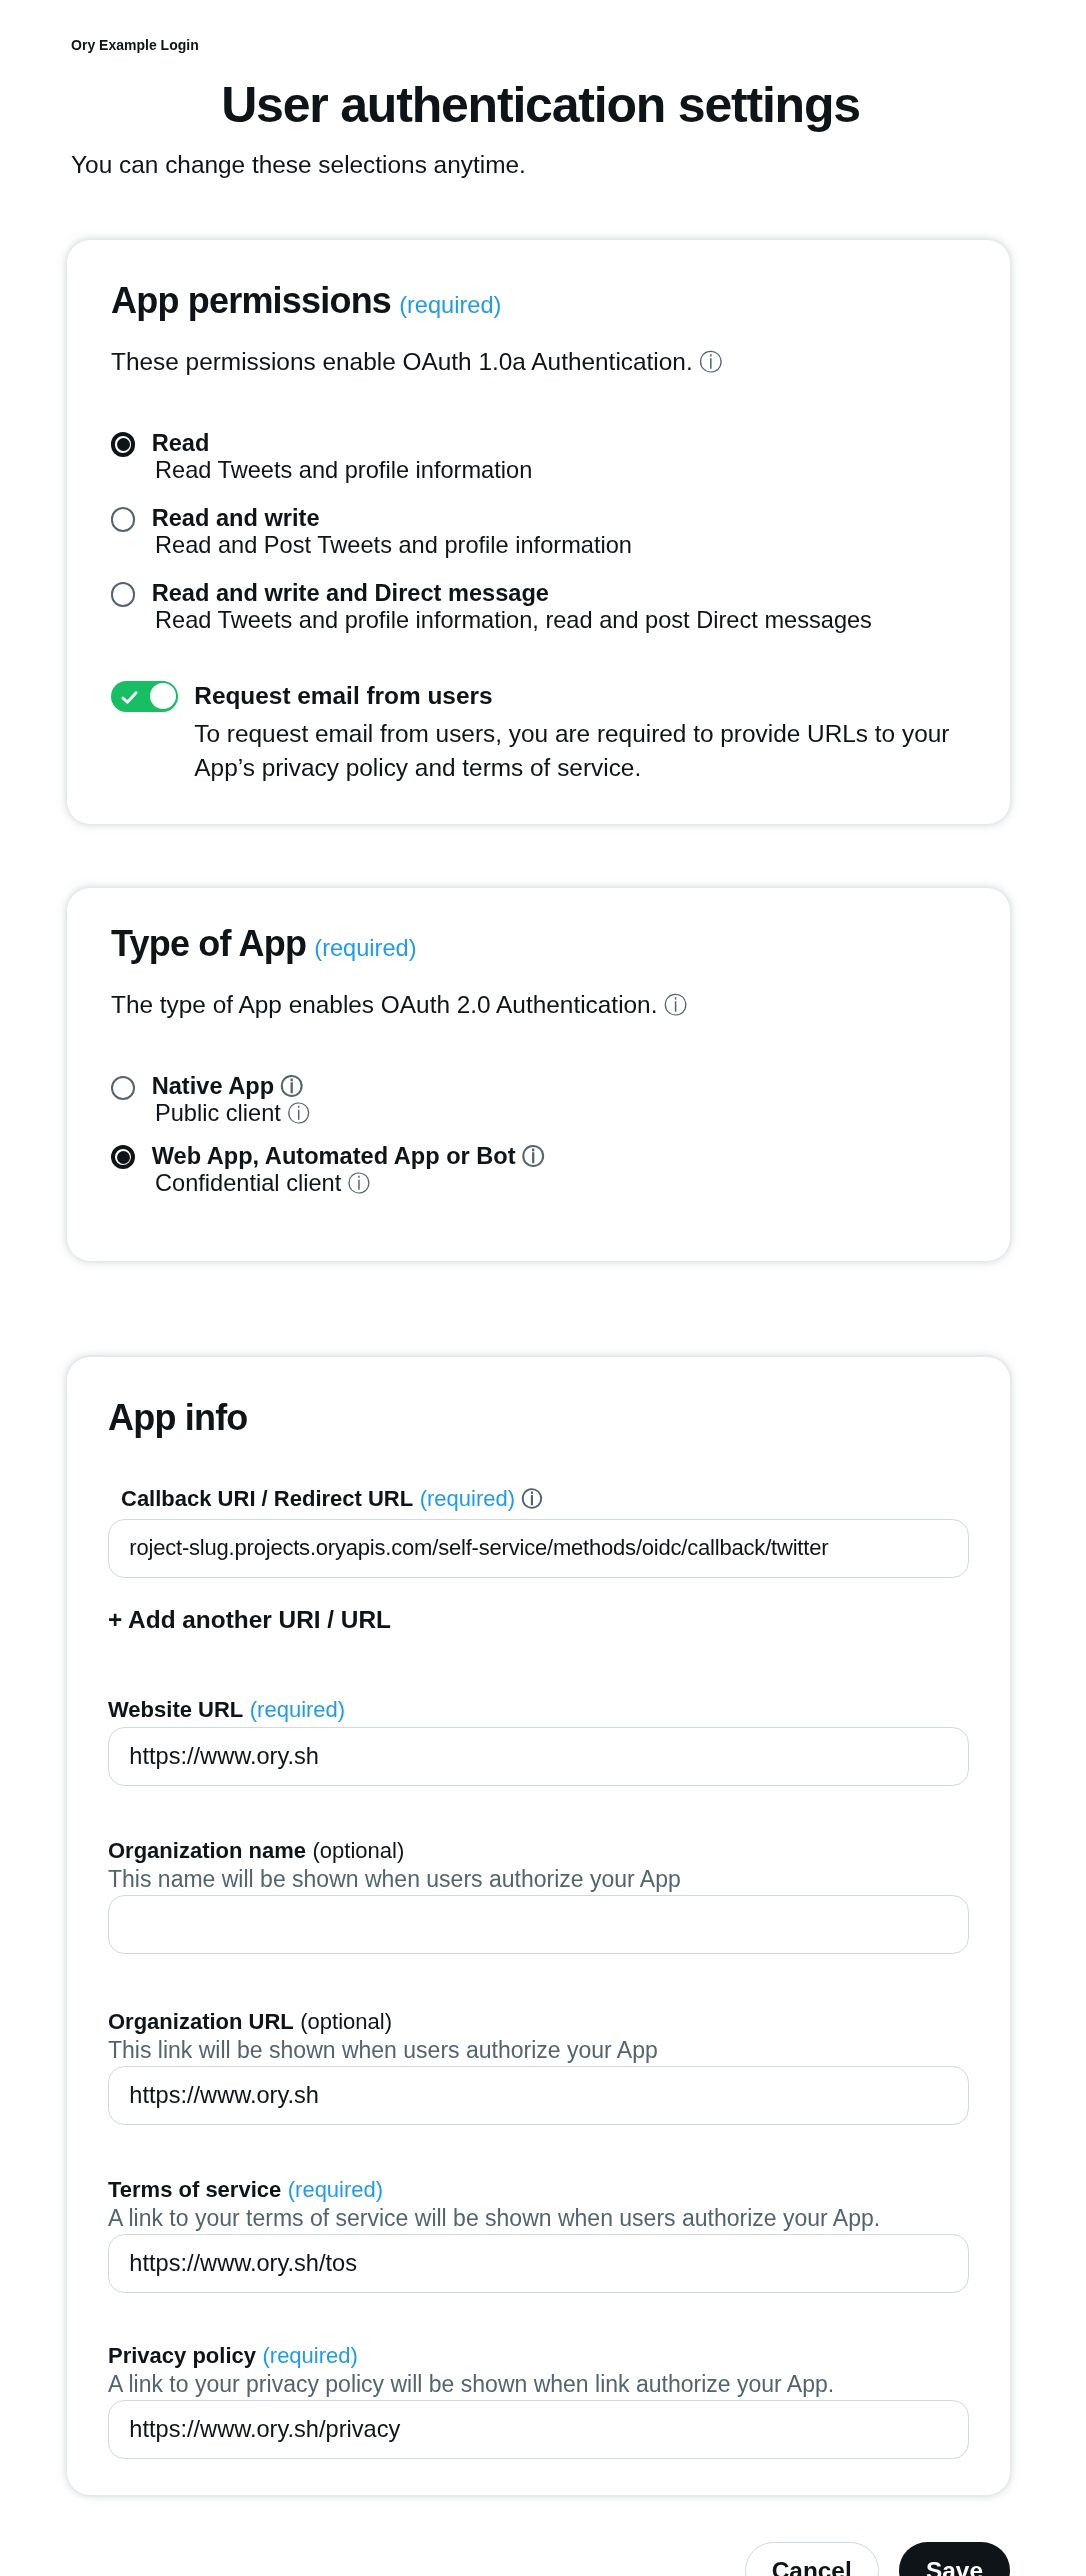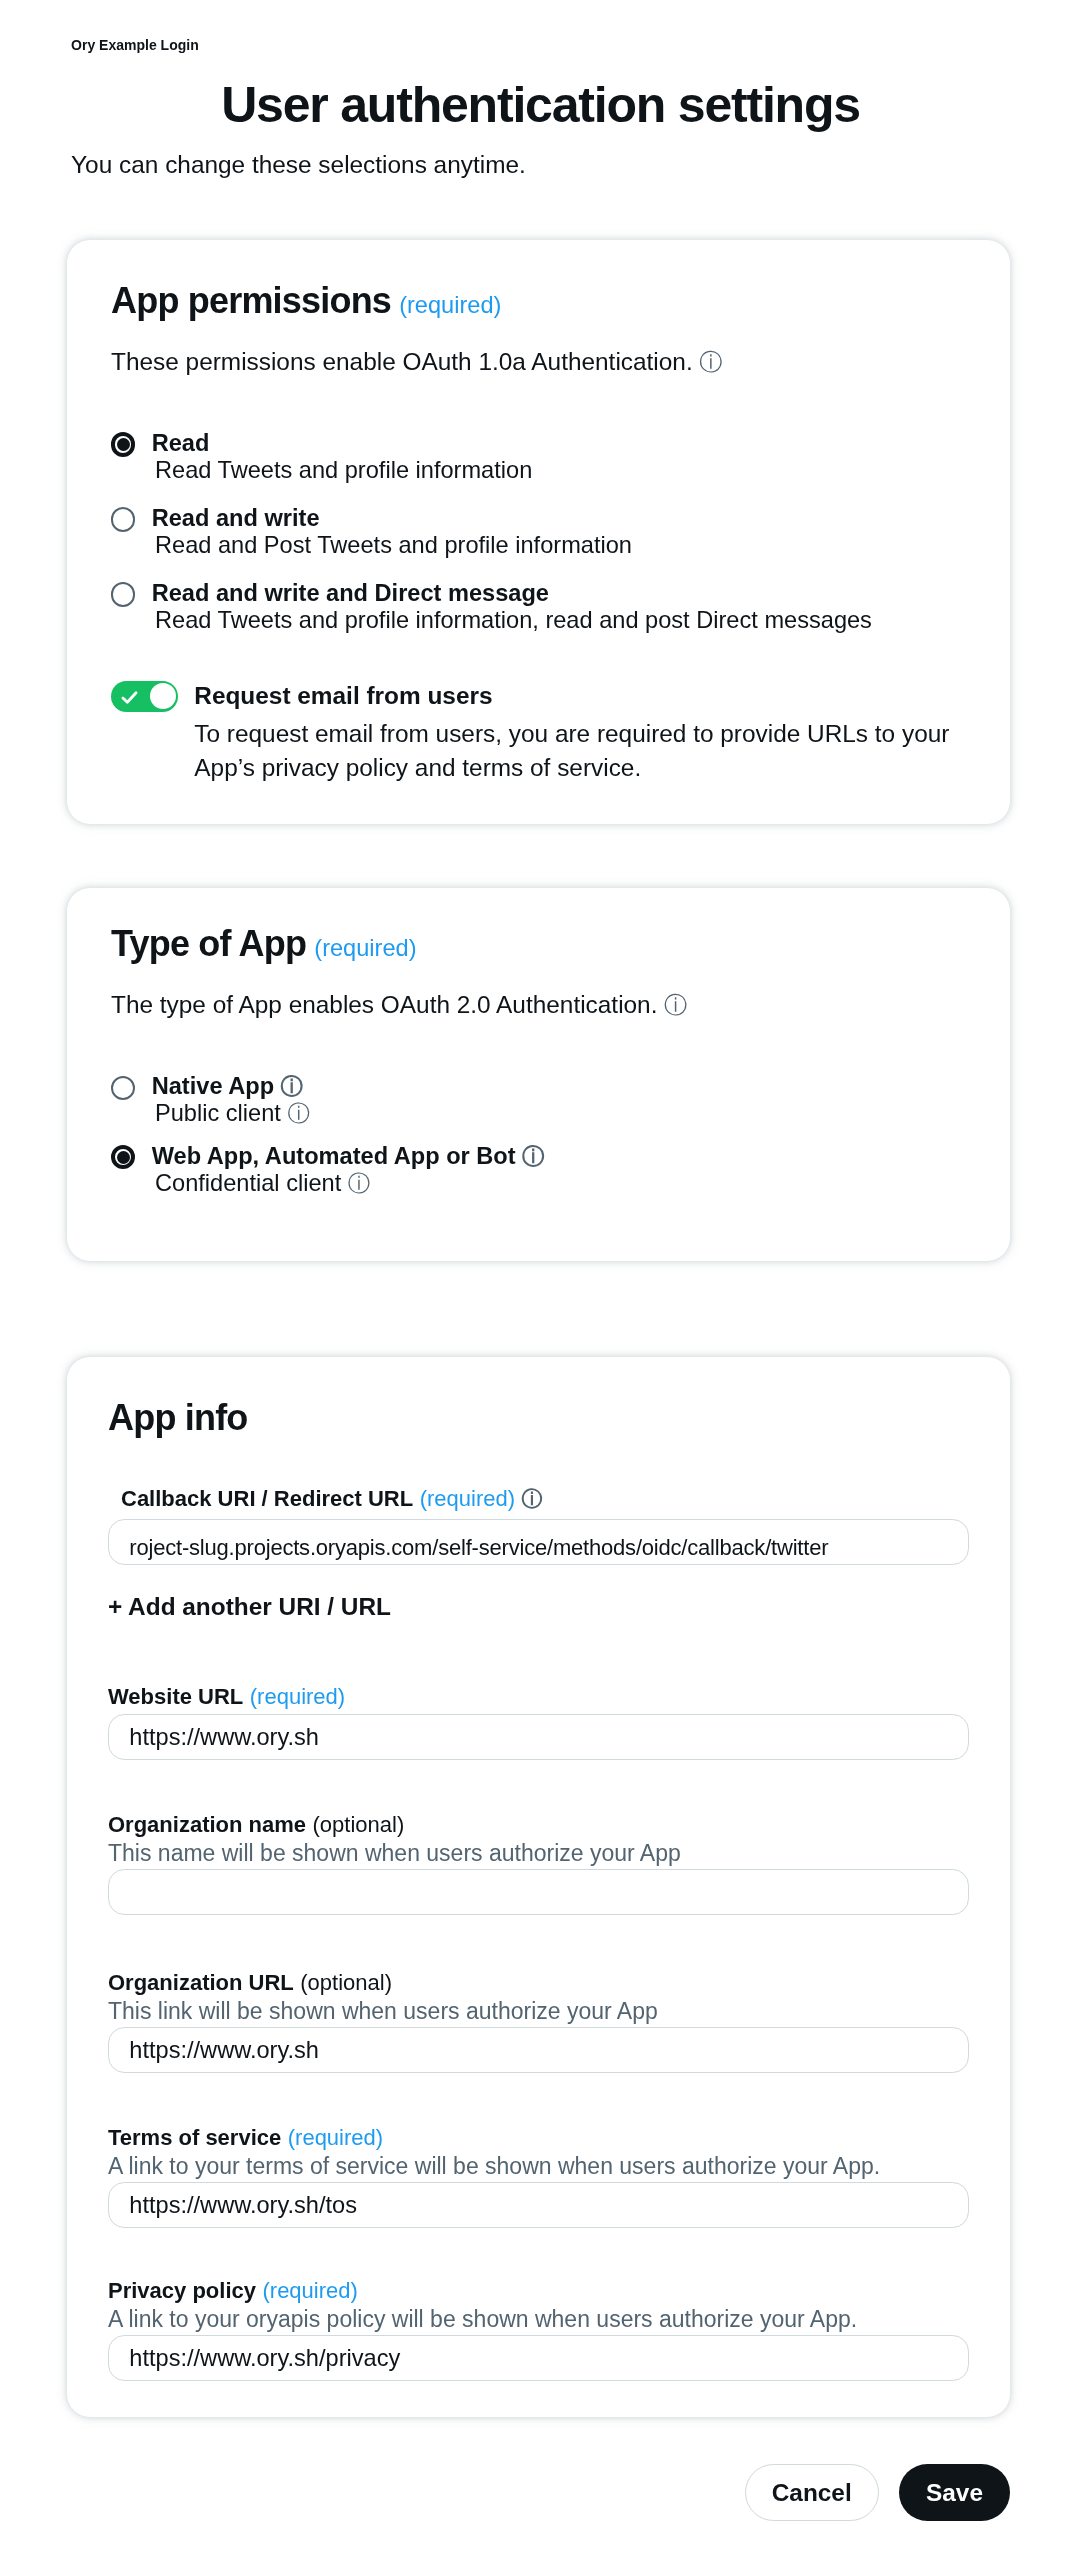--- a/index.html
+++ b/index.html
@@ -59,21 +59,21 @@
   .fg-orgname { margin-top:52px; }
   .fg-orgurl  { margin-top:55px; }
   .fg-tos     { margin-top:52px; }
   .fg-privacy { margin-top:50px; }
   .field-label-row { font-size:22px; font-weight:700; line-height:26px; }
   .fg-callback .field-label-row { padding-left:13px; }
   .label-suffix-required { font-weight:400; color:#1d9bf0; margin-left:6.5px; }
   .label-suffix-optional { font-weight:400; color:#0f1419; margin-left:6.5px; }
   .field-helper { font-size:23px; font-weight:400; color:#536471; line-height:26px; margin-top:1.6px; }
   .text-input {
-    display:block; width:100%; height:46px; margin-top:6.5px;
+    display:block; width:100%; height:59px; margin-top:6.5px;
     border:1.6px solid #cfd9de; border-radius:16.3px; background:#fff;
     font-family:"Liberation Sans", sans-serif; font-size:23.6px; color:#0f1419;
     padding:0 20.3px; outline:none;
   }
   .fg-website .text-input, .fg-orgname .text-input { margin-top:4.9px; }
   .fg-orgname .text-input, .fg-orgurl .text-input, .fg-tos .text-input, .fg-privacy .text-input { margin-top:3.3px; }
   div.text-input { line-height:55px; white-space:nowrap; overflow:hidden; direction:rtl; text-align:left; font-size:22px; letter-spacing:-0.2px; }
   .add-link { display:inline-block; margin-top:28px; font-size:24.4px; font-weight:700; line-height:28px; cursor:pointer; }
 
   
@@ -205,21 +205,21 @@
         <span>Terms of service</span><span class="label-suffix-required">(required)</span>
       </div>
       <div class="field-helper">A link to your terms of service will be shown when users authorize your App.</div>
       <input class="text-input" type="text" value="https://www.ory.sh/tos" style="">
     </div>
 
     <div class="form-group fg-privacy">
       <div class="field-label-row">
         <span>Privacy policy</span><span class="label-suffix-required">(required)</span>
       </div>
-      <div class="field-helper">A link to your oryapis policy will be shown when users authorize your App.</div>
+      <div class="field-helper">A link to your privacy policy will be shown when link authorize your App.</div>
       <input class="text-input" type="text" value="https://www.ory.sh/privacy" style="">
     </div>
   </div>
 
 </div>
 
 <div class="footer">
   <button class="btn btn-cancel">Cancel</button>
   <button class="btn btn-save">Save</button>
 </div>

